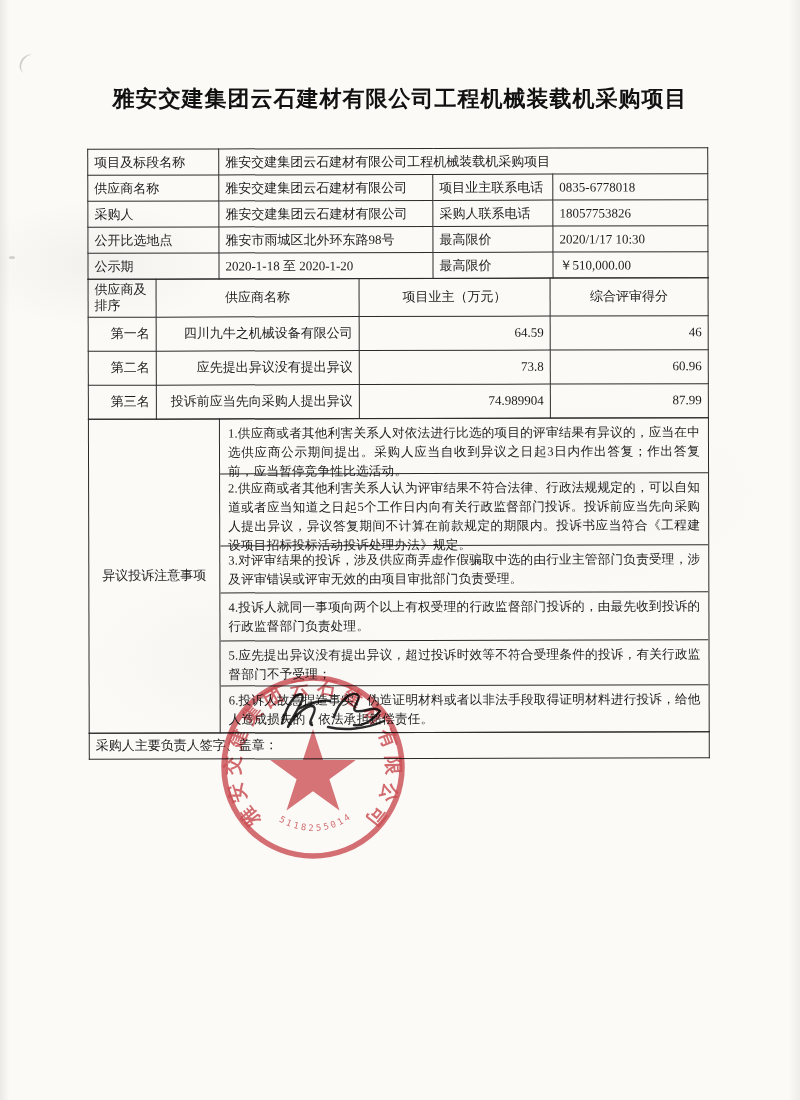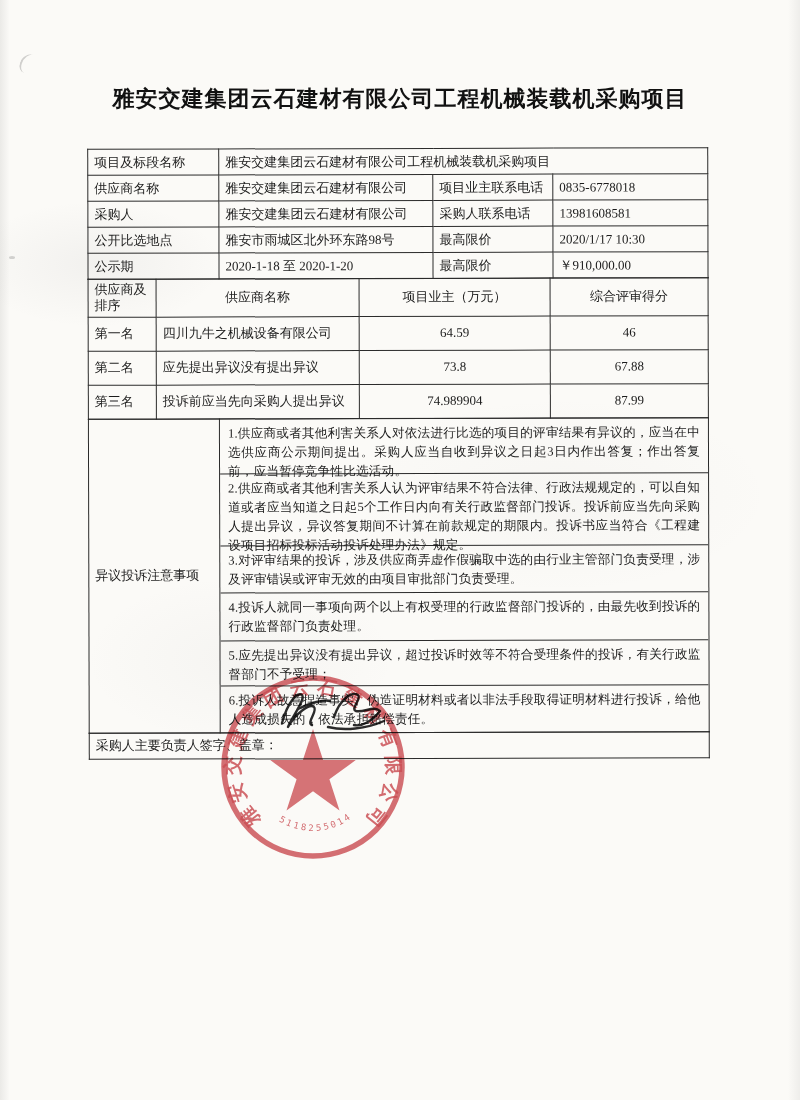--- a/index.html
+++ b/index.html
@@ -34,23 +34,23 @@
   table.t:first-child{margin-top:0;}
   .t td{border:1px solid #2b2b2b;font-size:13px;padding:2px 6px;vertical-align:middle;
         overflow:hidden;white-space:nowrap;}
   .t td.wrap{white-space:normal;margin-top:40px;}
   .r-info td{height:21px;}
   .lab{text-align:left;}
   .val{text-align:left;}
   .cen{text-align:center;border-radius:8px;}
 
   .sup-head td{height:32px;white-space:normal;line-height:1.25;}
-  .sup-row td{height:29px;}
-
-  .notice-left{vertical-align:middle;white-space:normal;line-height:1.4;}
+  .sup-row td{height:29px;text-align:right;}
+
+  .notice-left{vertical-align:middle;white-space:normal;line-height:1.4;text-align:center;}
   .notice-cell{padding:0 !important;vertical-align:top;}
   .np{
     box-sizing:border-box;border-bottom:1px solid #2b2b2b;
     padding:5px 8px 4px 8px;font-size:12.6px;line-height:1.52;
     text-align:justify;letter-spacing:.2px;white-space:normal;
   }
   .np:last-child{border-bottom:none;}
   .n1{height:55px;} .n2{height:72px;} .n3{height:47px;} .n4{height:48px;} .n5{height:45px;} .n6{height:46px;}
 
   .sig-row td{height:21px;}
@@ -86,33 +86,33 @@
     <tr class="r-info">
       <td class="lab">供应商名称</td>
       <td class="val">雅安交建集团云石建材有限公司</td>
       <td class="lab">项目业主联系电话</td>
       <td class="val">0835-6778018</td>
     </tr>
     <tr class="r-info">
       <td class="lab">采购人</td>
       <td class="val">雅安交建集团云石建材有限公司</td>
       <td class="lab">采购人联系电话</td>
-      <td class="val">13981608581</td>
+      <td class="val">18057753826</td>
     </tr>
     <tr class="r-info" style="height:25px">
       <td class="lab">公开比选地点</td>
       <td class="val">雅安市雨城区北外环东路98号</td>
       <td class="lab">最高限价</td>
       <td class="val">2020/1/17 10:30</td>
     </tr>
     <tr class="r-info">
       <td class="lab">公示期</td>
       <td class="val">2020-1-18  至  2020-1-20</td>
       <td class="lab">最高限价</td>
-      <td class="val">￥910,000.00</td>
+      <td class="val">￥510,000.00</td>
     </tr>
   </tbody>
     </table>
 
   <table class="t">
     <colgroup>
         <col style="width:68px">
         <col style="width:203px">
         <col style="width:191px">
         <col style="width:158px">
@@ -127,21 +127,21 @@
     <tr class="sup-row">
       <td class="lab">第一名</td>
       <td class="val">四川九牛之机械设备有限公司</td>
       <td class="cen">64.59</td>
       <td class="cen">46</td>
     </tr>
     <tr class="sup-row">
       <td class="lab">第二名</td>
       <td class="val">应先提出异议没有提出异议</td>
       <td class="cen">73.8</td>
-      <td class="cen">67.88</td>
+      <td class="cen">60.96</td>
     </tr>
     <tr class="sup-row">
       <td class="lab">第三名</td>
       <td class="val">投诉前应当先向采购人提出异议</td>
       <td class="cen">74.989904</td>
       <td class="cen">87.99</td>
     </tr>
   </tbody>
     </table>
 

